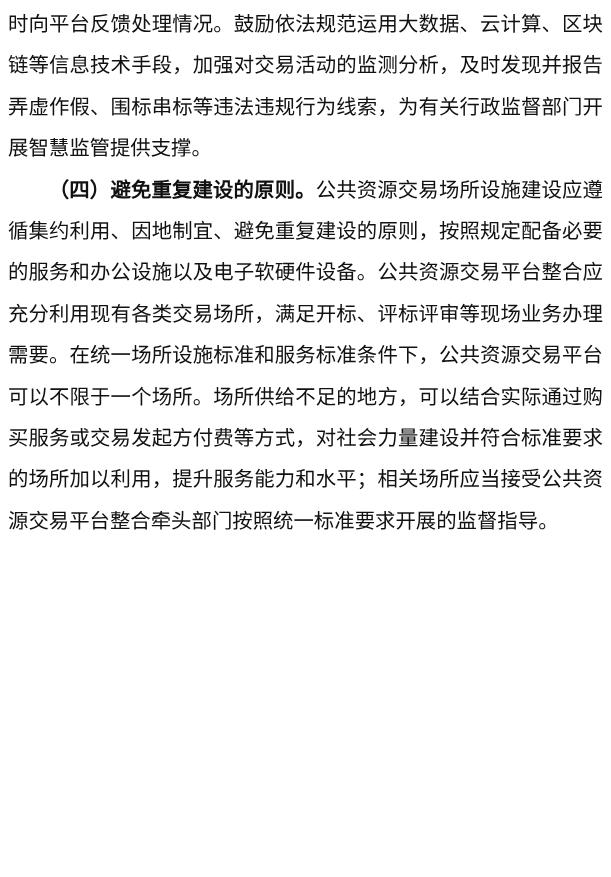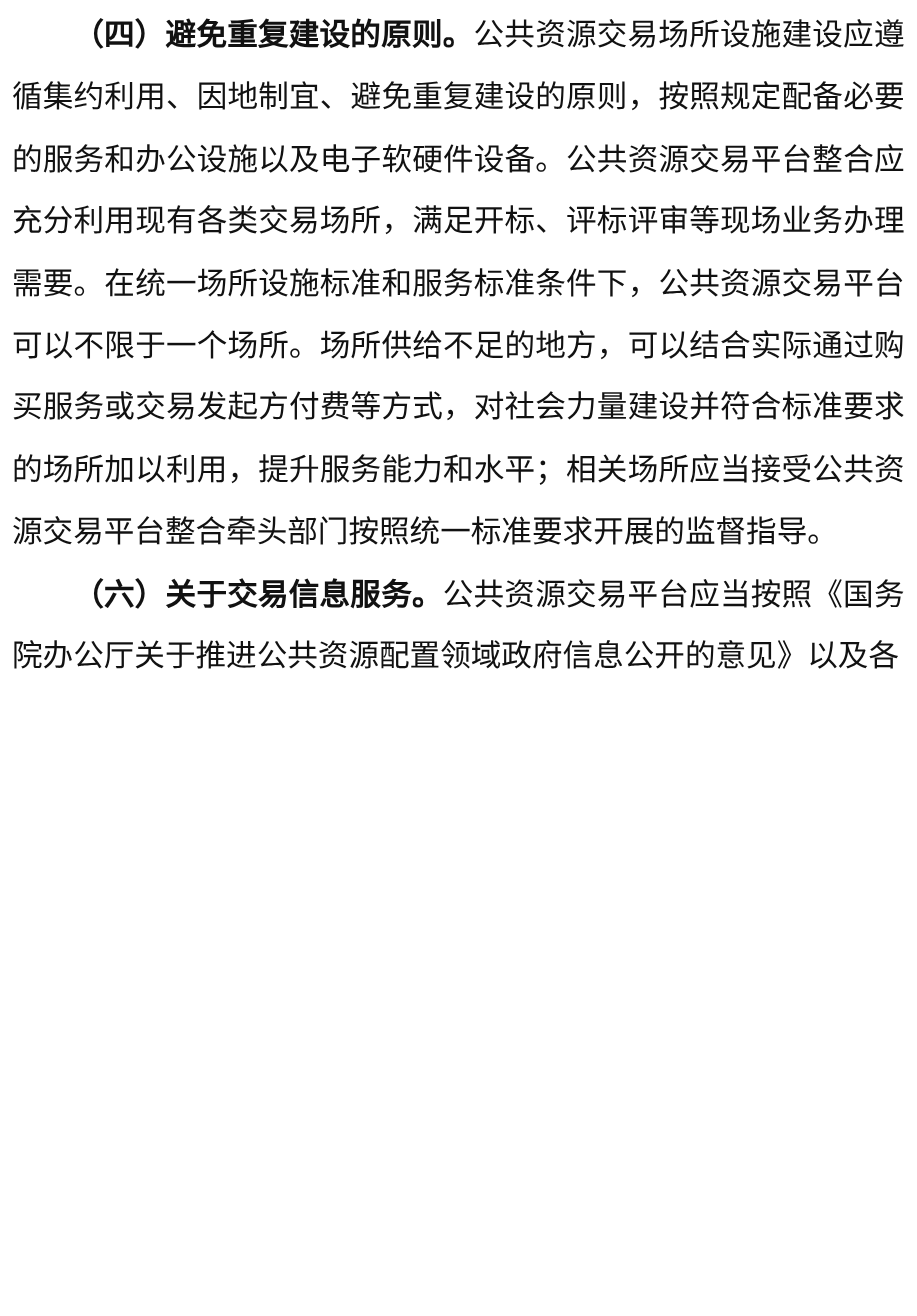--- a/index.html
+++ b/index.html
@@ -33,19 +33,19 @@
   }
   .section-lead {
     font-weight: 700;
   }
 </style>
 </head>
 <body>
 
 <div class="page">
 
+  <p class="para continuation"><span class="section-lead"></span><span>时向平台反馈处理情况。鼓励依法规范运用大数据、云计算、区块链等信息技术手段，加强对交易活动的监测分析，及时发现并报告弄虚作假、围标串标等违法违规行为线索，为有关行政监督部门开展智慧监管提供支撑。</span></p>
 
   <p class="para"><span class="section-lead">（四）避免重复建设的原则。</span><span>公共资源交易场所设施建设应遵循集约利用、因地制宜、避免重复建设的原则，按照规定配备必要的服务和办公设施以及电子软硬件设备。公共资源交易平台整合应充分利用现有各类交易场所，满足开标、评标评审等现场业务办理需要。在统一场所设施标准和服务标准条件下，公共资源交易平台可以不限于一个场所。场所供给不足的地方，可以结合实际通过购买服务或交易发起方付费等方式，对社会力量建设并符合标准要求的场所加以利用，提升服务能力和水平；相关场所应当接受公共资源交易平台整合牵头部门按照统一标准要求开展的监督指导。</span></p>
 
 
-  <p class="para"><span class="section-lead">（六）关于交易信息服务。</span><span>公共资源交易平台应当按照《国务院办公厅关于推进公共资源配置领域政府信息公开的意见》以及各</span></p>
 
 </div>
 
 </body></html>

